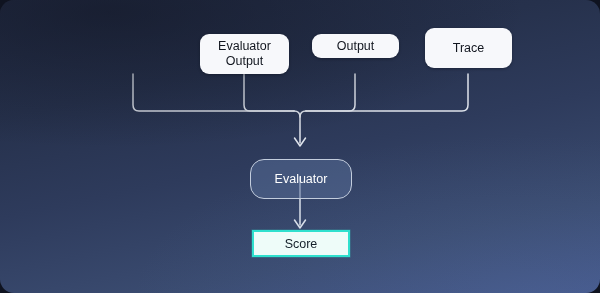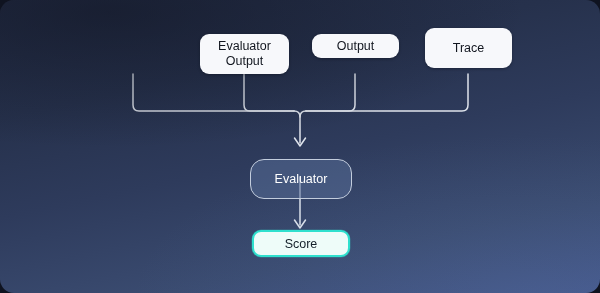--- a/index.html
+++ b/index.html
@@ -65,21 +65,21 @@
     background: rgba(86,108,150,0.55);
     border: 1.4px solid #c3cddd;
     border-radius: 14px;
     color: #ffffff;
     font-size: 12.5px;
   }
 
   .node-score {
     background: #eefcf9;
     border: 2px solid #2fe0ce;
-    border-radius: 9px;
+    border-radius: 0;
     color: #14202a;
     font-size: 12.5px;
     box-shadow: 0 0 0 0.5px rgba(47,224,206,0.35);
   }
 
   #box-input      { left: 88px;  top: 34px;  width: 90px;  height: 40px; }
   #box-reference  { left: 200px; top: 34px;  width: 89px;  height: 40px; }
   #box-output     { left: 312px; top: 34px;  width: 87px;  height: 24px; justify-content: center; }
   #box-trace      { left: 425px; top: 28px;  width: 87px;  height: 40px; }
   #box-evaluator  { left: 250px; top: 159px; width: 102px; height: 40px; }

